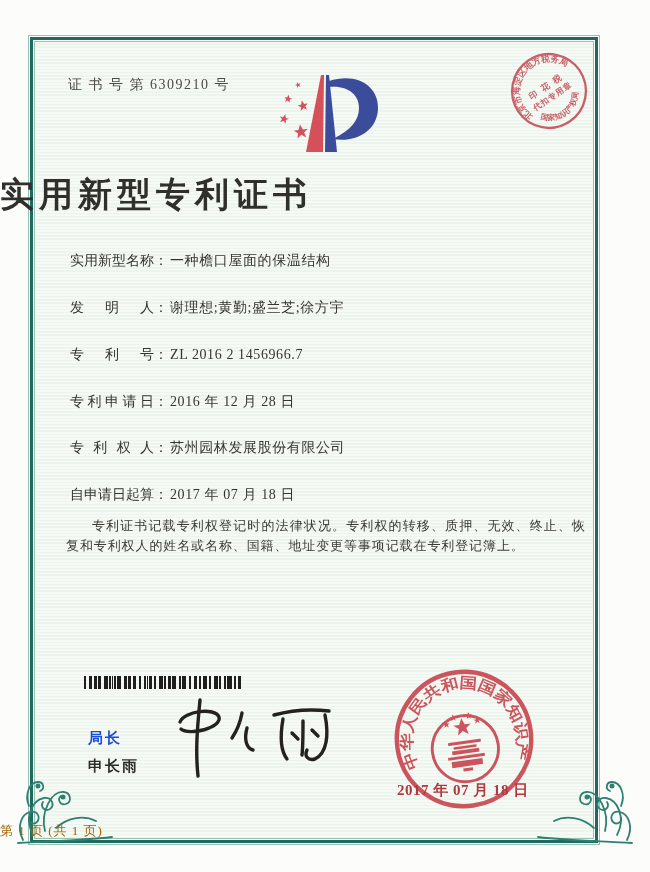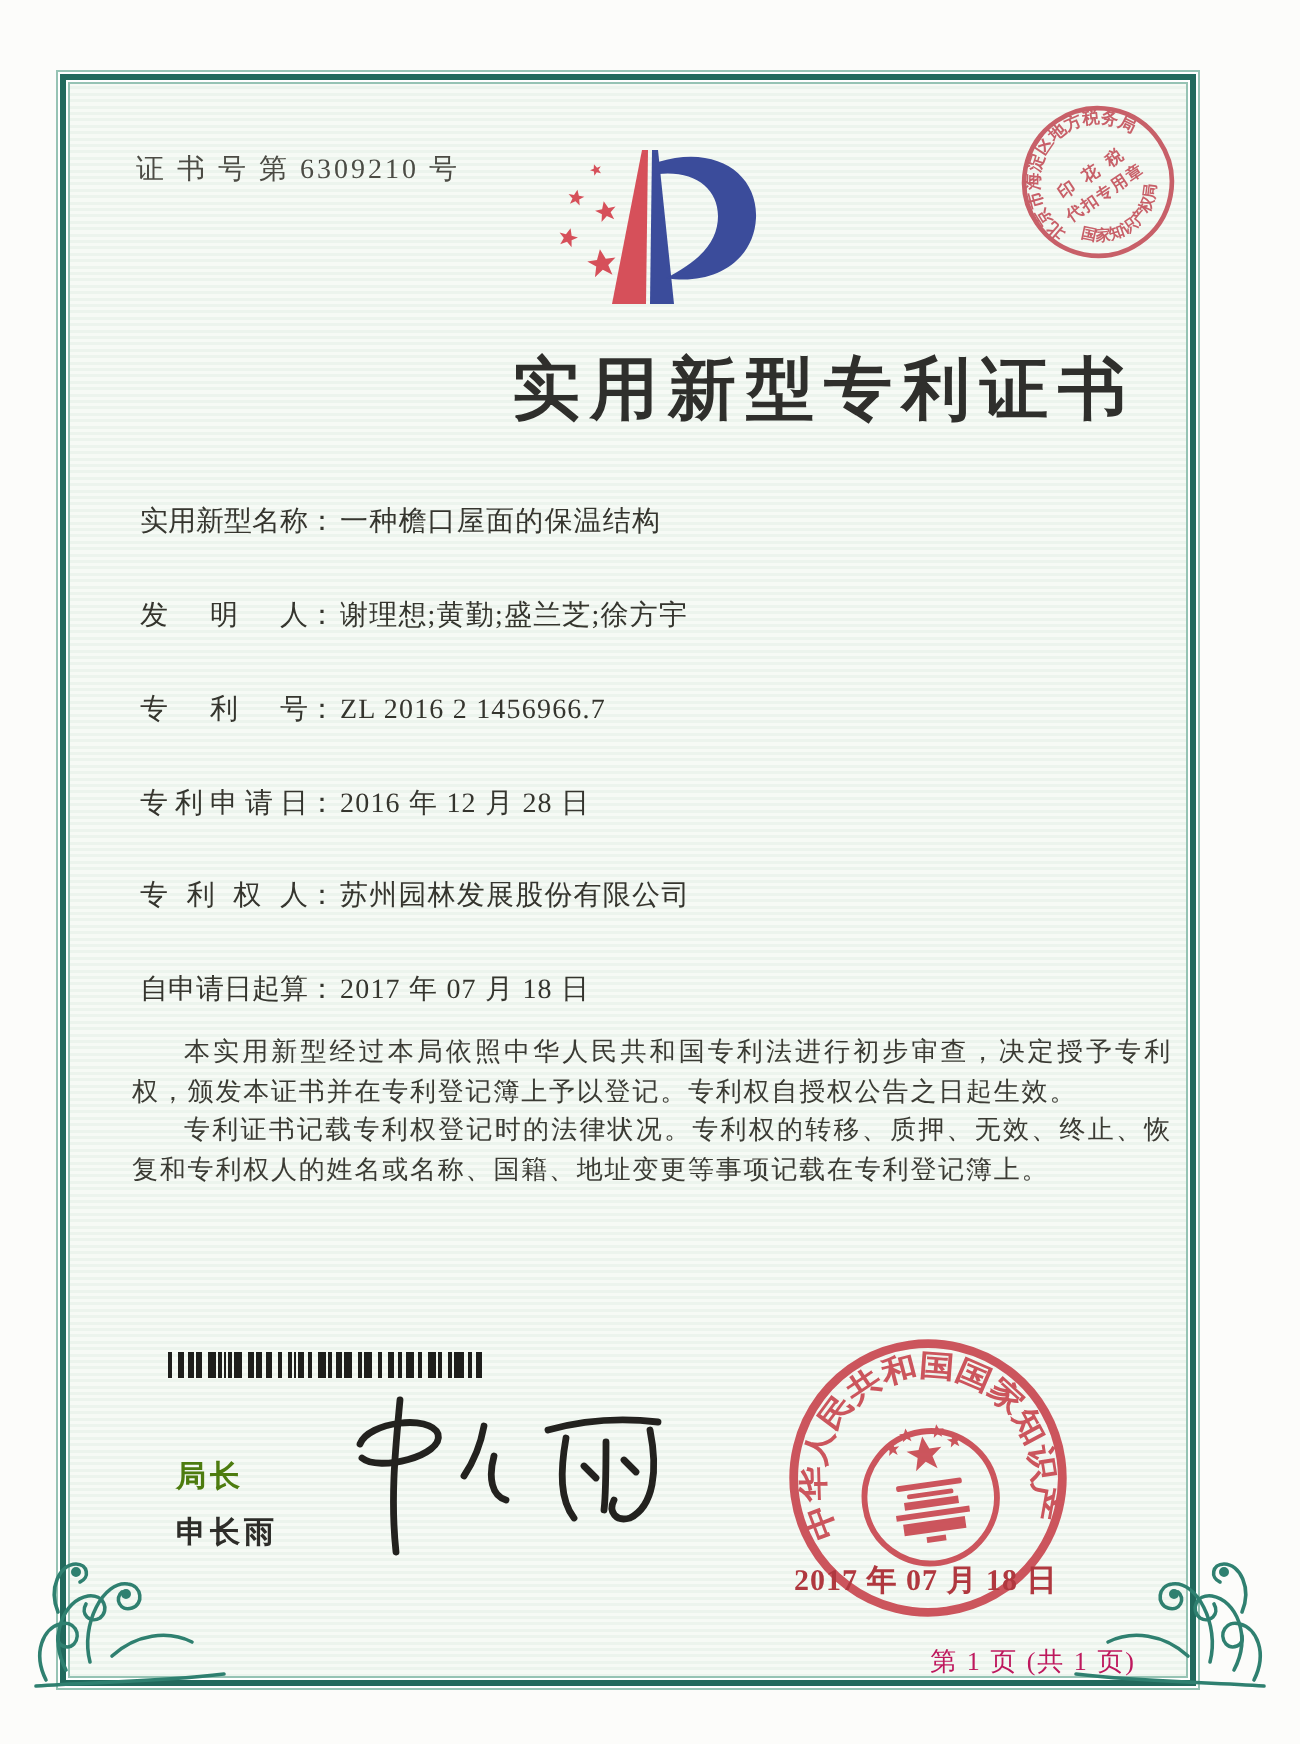--- a/index.html
+++ b/index.html
@@ -17,21 +17,21 @@
     background:repeating-linear-gradient(180deg,
        #ecf4ed 0px, #ecf4ed 1.5px, #f6faf5 1.5px, #f6faf5 3.2px);
   }
   .layer { position:absolute; left:0; top:0; width:568px; height:872px; }
 
   .cert-no { position:absolute; left:68px; top:76px; font-size:14px;
              color:#4b4b44; letter-spacing:1.5px; }
 
   .logo { position:absolute; left:276px; top:72px; width:126px; height:96px; }
 
-  .title { position:absolute; left:0; right:0; top:172px; text-align:right;
+  .title { position:absolute; left:0; right:0; top:172px; text-align:left;
            font-size:34px; font-weight:600; letter-spacing:5px; color:#2f2f2c; }
 
   .field { position:absolute; left:70px; font-size:14px; color:#35352e;
            white-space:nowrap; }
   .field .lab { display:inline-block; width:84px; text-align:justify;
                 text-align-last:justify; vertical-align:top; }
   .field .col { margin:0 2px 0 0; }
   .field .val { letter-spacing:0.6px; }
   .f1{top:252px} .f2{top:299px} .f3{top:346px}
   .f4{top:393px} .f5{top:439px} .f6{top:486px}
@@ -41,38 +41,38 @@
               color:#3b3b34; text-align:justify; }
   .bodytext p { margin:0; text-indent:2em; }
 
   .barcode { position:absolute; left:84px; top:676px; width:158px; height:13px;
      background-image:
        repeating-linear-gradient(90deg,#1e1e1c 0 2px,transparent 2px 5px),
        repeating-linear-gradient(90deg,#1e1e1c 0 1px,transparent 1px 7px),
        repeating-linear-gradient(90deg,#1e1e1c 0 2px,transparent 2px 11px); }
 
   .sig-title { position:absolute; left:88px; top:729px; font-size:15px;
-               font-weight:600; color:#4d7c0f;
+               font-weight:600; color:#1d4ed8;
                font-family:"Liberation Sans", sans-serif; letter-spacing:2px; }
   .sig-name  { position:absolute; left:88px; top:757px; font-size:15px;
                font-weight:600; color:#2d2d29;
                font-family:"Liberation Sans", sans-serif; letter-spacing:2px;text-align:right; }
 
   .signature { position:absolute; left:162px; top:688px; width:185px; height:98px; }
 
   .office-seal { position:absolute; left:391px; top:666px; width:146px;
                  height:146px; opacity:0.93; }
   .seal-date { position:absolute; left:397px; top:781px; font-size:15px;
                font-weight:bold; color:#b0383f; letter-spacing:0.5px; z-index:5; }
 
   .tax-stamp { position:absolute; left:504px; top:46px; width:90px; height:90px;
                transform:rotate(-34deg); opacity:0.9; }
 
-  .footer { position:absolute; left:0; right:0; top:822px; text-align:right;
-            font-size:13px; color:#be185d; letter-spacing:1px; }
+  .footer { position:absolute; left:0; right:0; top:822px; text-align:left;
+            font-size:13px; color:#a16207; letter-spacing:1px; }
 
   .flourish { position:absolute; width:102px; height:102px; }
   .fl-left  { left:14px;  top:746px; }
   .fl-right { left:534px; top:746px; transform:scaleX(-1); }
 </style>
 </head>
 <body>
 
 <div class="frame"></div>
 
@@ -125,21 +125,20 @@
     <span class="lab">专利申请日</span><span class="col">：</span><span class="val">2016 年 12 月 28 日</span>
   </div>
   <div class="field f5">
     <span class="lab">专利权人</span><span class="col">：</span><span class="val">苏州园林发展股份有限公司</span>
   </div>
   <div class="field f6">
     <span class="lab">自申请日起算</span><span class="col">：</span><span class="val">2017 年 07 月 18 日</span>
   </div>
 
   <div class="bodytext">
-    <p>本实用新型经过本局依照中华人民共和国专利法进行初步审查，决定授予专利权，颁发本证书并在专利登记簿上予以登记。专利权自授权公告之日起生效。</p>
     <p>专利证书记载专利权登记时的法律状况。专利权的转移、质押、无效、终止、恢复和专利权人的姓名或名称、国籍、地址变更等事项记载在专利登记簿上。</p>
   </div>
 
   <div class="barcode"></div>
 
   <div class="sig-title">局长</div>
   <div class="sig-name">申长雨</div>
 
   <svg class="signature" viewBox="0 0 185 98">
     <g stroke="#23221f" stroke-width="3.4" fill="none" stroke-linecap="round" stroke-linejoin="round">

